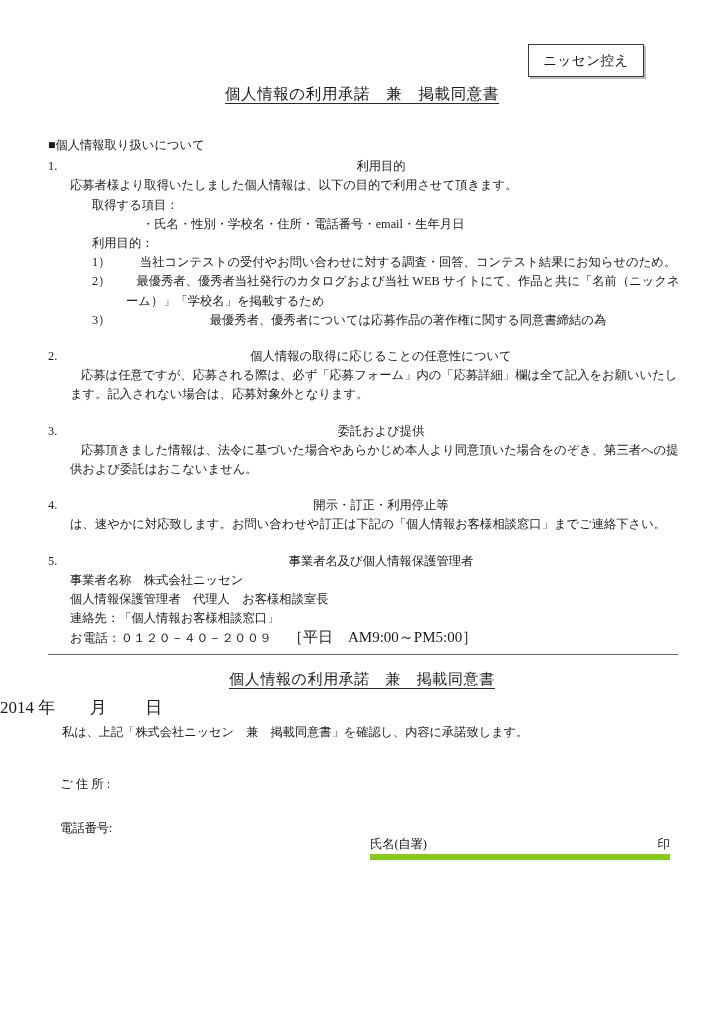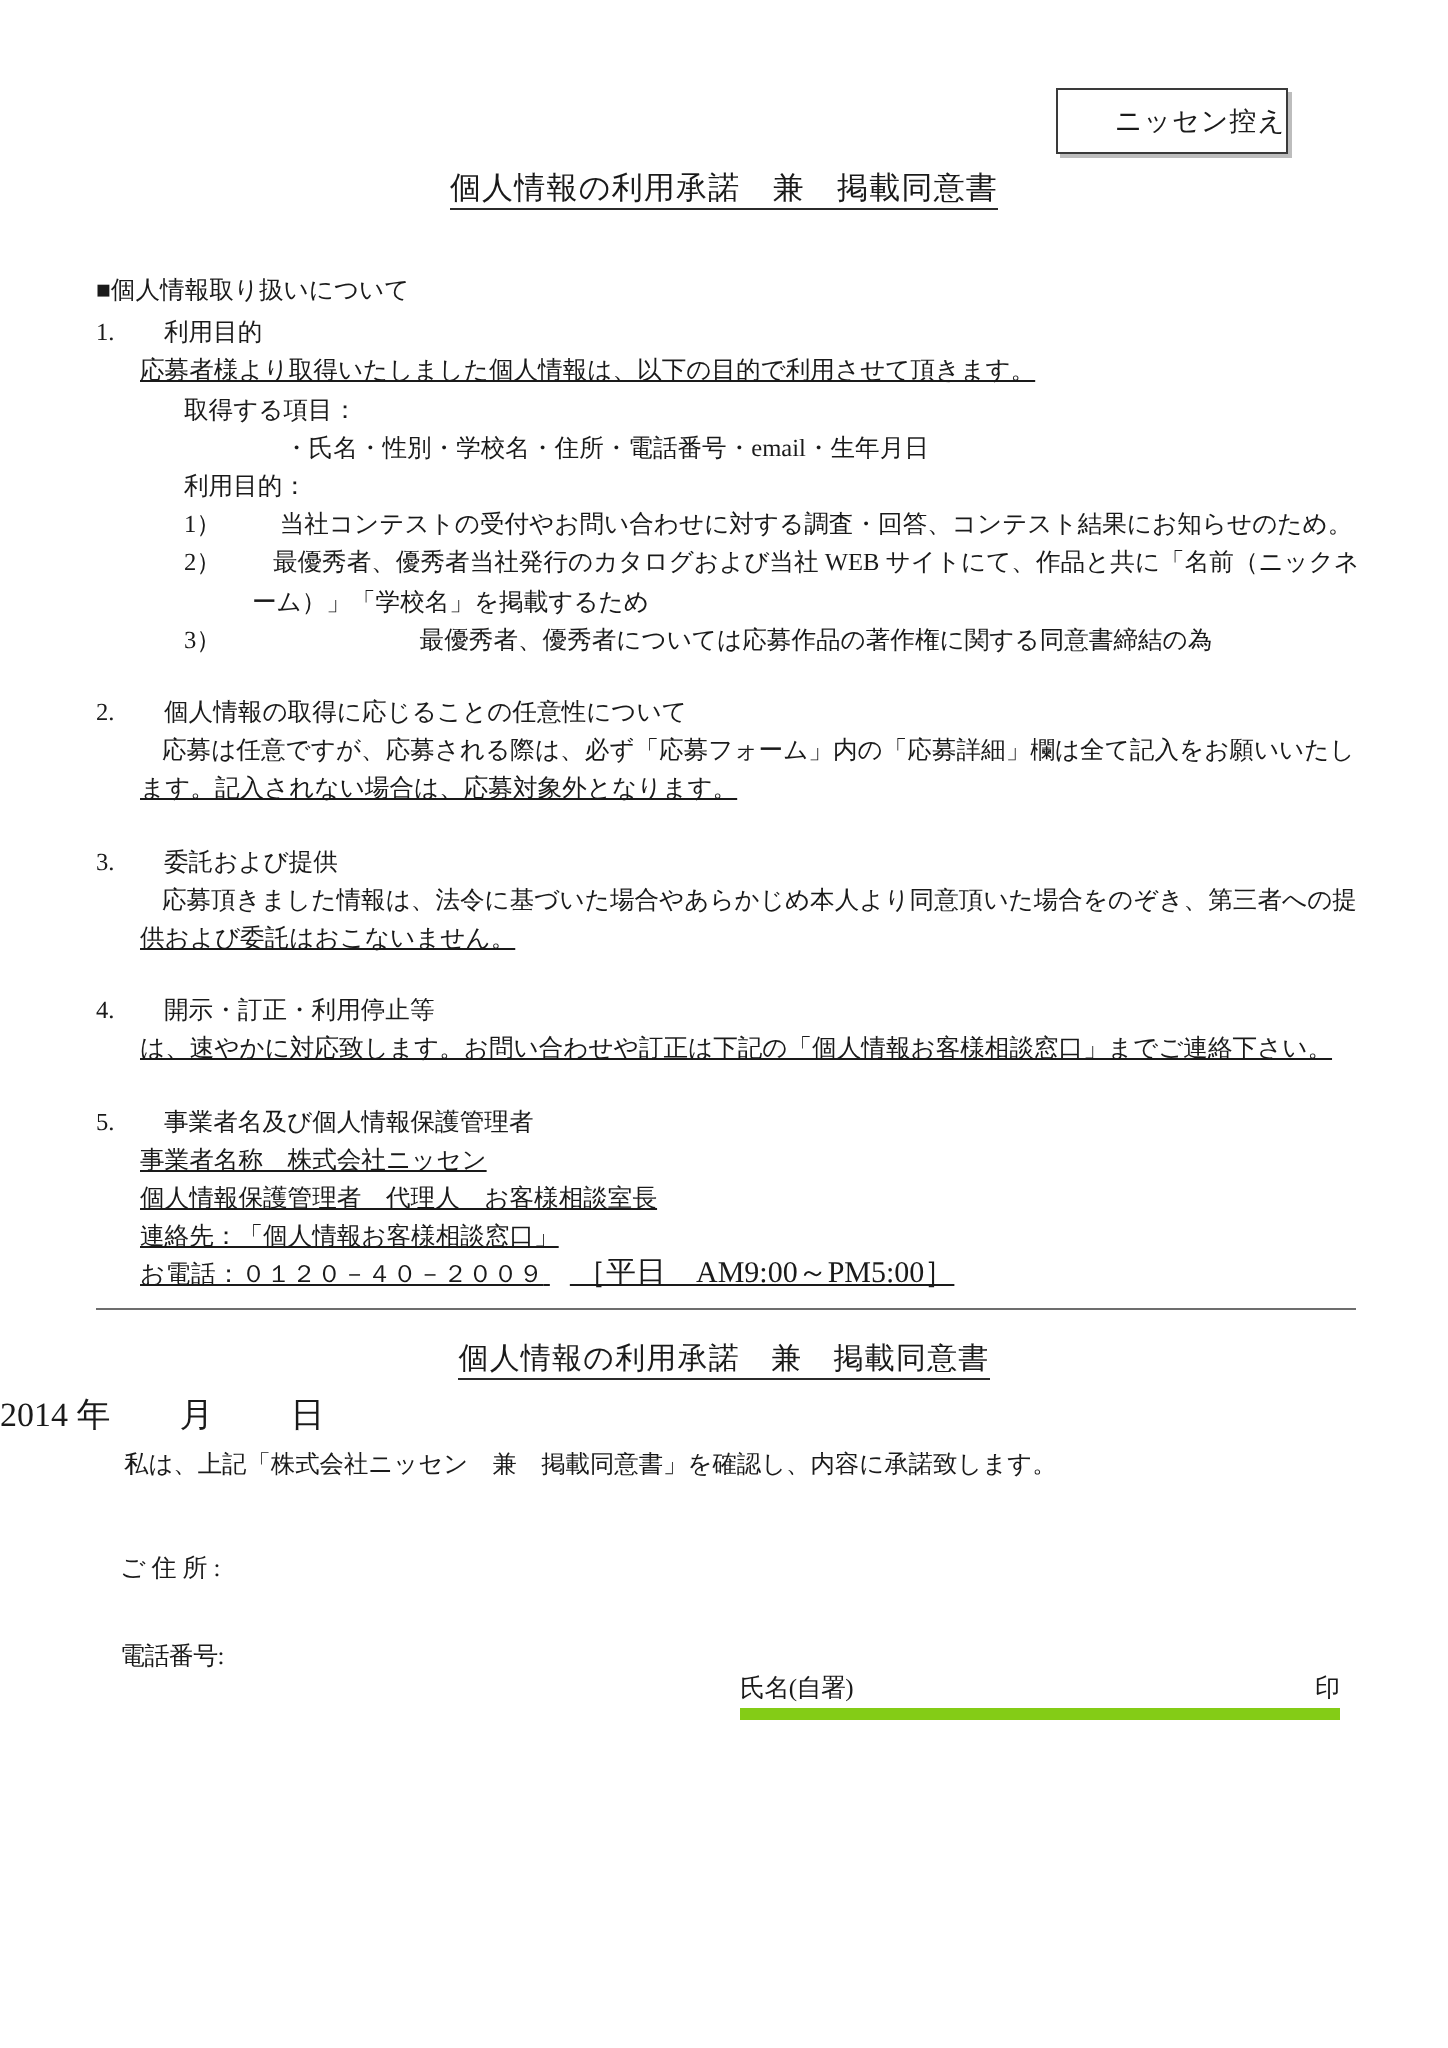--- a/index.html
+++ b/index.html
@@ -27,21 +27,21 @@
   .stamp-box {
     position: absolute;
     left: 528px;
     top: 44px;
     width: 114px;
     height: 31px;
     border: 1.5px solid #3a3a3a;
     box-shadow: 2px 2px 0 0 #bdbdbd;
     display: flex;
     align-items: center;
-    justify-content: flex-end;
+    justify-content: center;
     font-size: 13.5px;
     letter-spacing: 0.5px;
     background: #fff;
   }
 
   
   .doc-title {
     position: absolute;
     top: 84px;
     left: 0;
@@ -72,23 +72,24 @@
   .num-row {
     display: flex;
     margin-top: 2px;
   }
   .num-row .num {
     width: 34px;
     flex: none;
   }
   .num-row .ttl {
     flex: 1;
-  }
-
-  .p-ind1 { margin-left: 22px; text-indent: 0; text-decoration: underline; }
+    text-align: center;
+  }
+
+  .p-ind1 { margin-left: 22px; text-indent: 0; }
   .p-ind1b { margin-left: 22px; text-indent: 11px; }
   .p-ind2 { margin-left: 44px; }
   .p-ind3 { margin-left: 94px; }
 
   .list-row {
     display: flex;
     margin-left: 44px;
   }
   .list-row .lnum {
     width: 44px;

